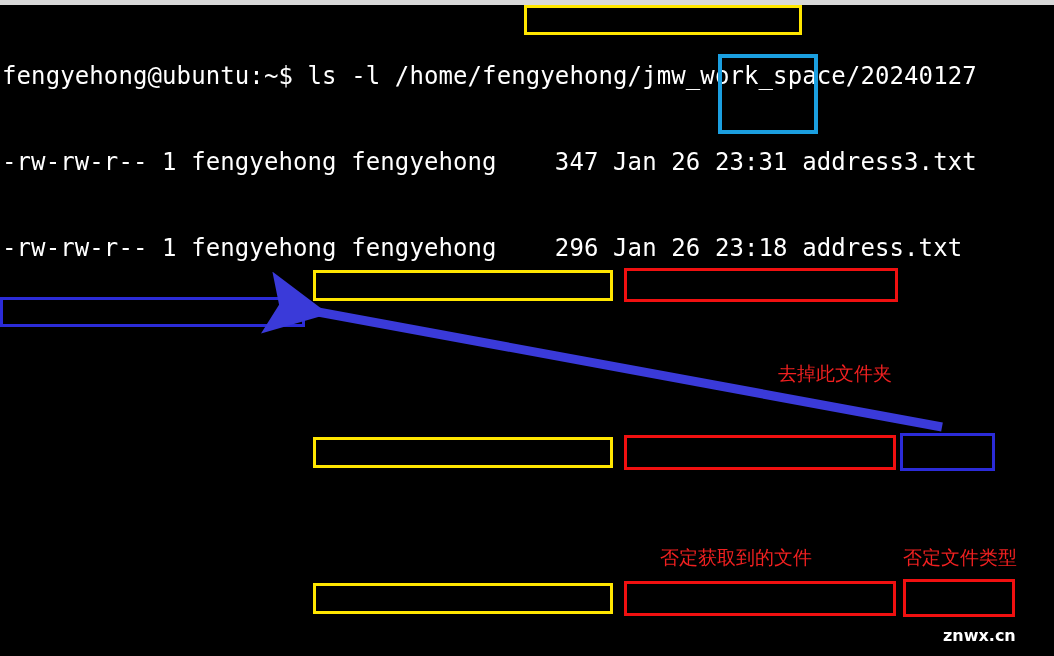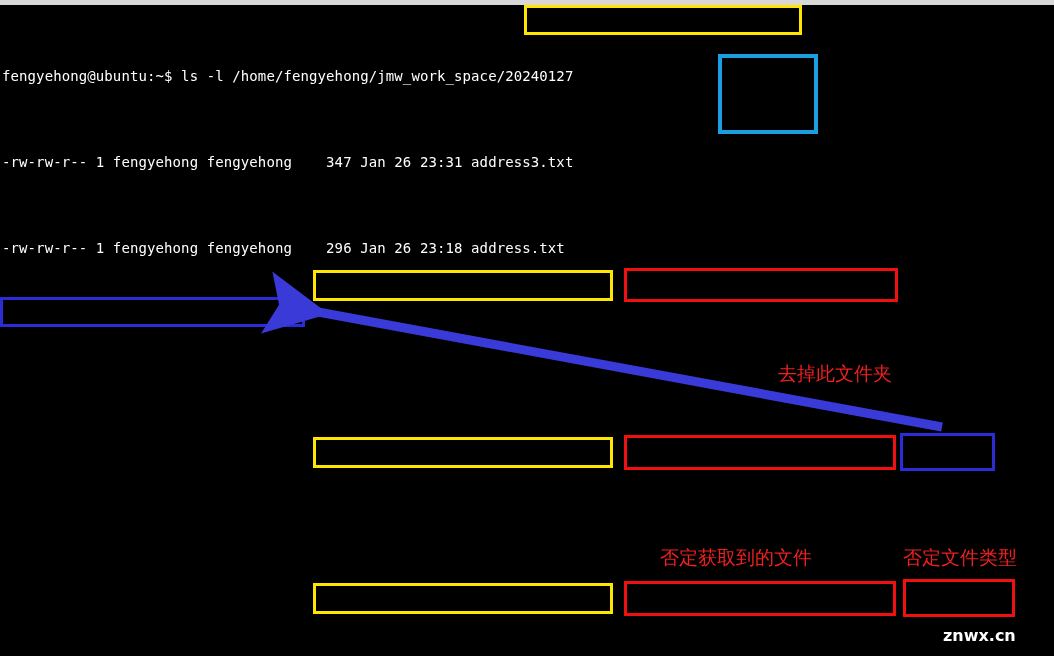--- a/index.html
+++ b/index.html
@@ -23,21 +23,21 @@
     width: 1054px; height: 5px;
     background: #d8d8d8;
   }
   #term {
     position: absolute;
     left: 0; top: 5px;
     width: 1054px;
     height: 651px;
     background: #000000;
     color: #ffffff;
-    font-size: 14px;
+    font-size: 24px;
     line-height: 28.6px;
     letter-spacing: 0.1px;
     white-space: pre;
     padding: 0 0 0 2px;
     box-sizing: border-box;
   }
   .line {
     height: 28.6px;
     white-space: pre;
     font-family: "DejaVu Sans Mono", "Liberation Mono", monospace;

